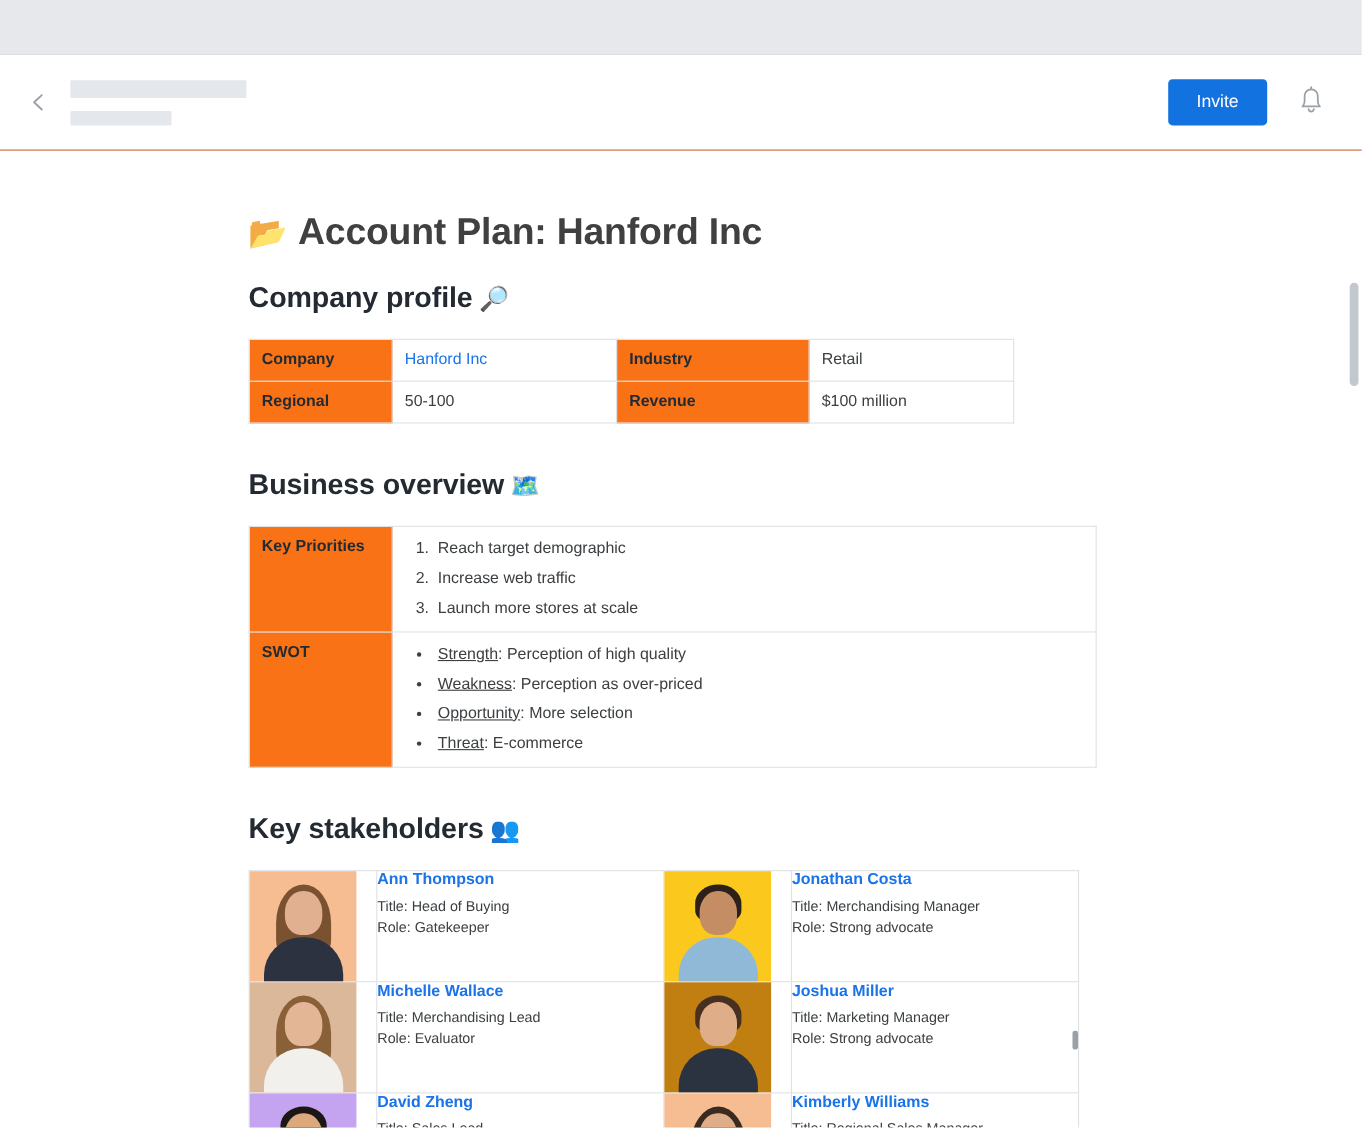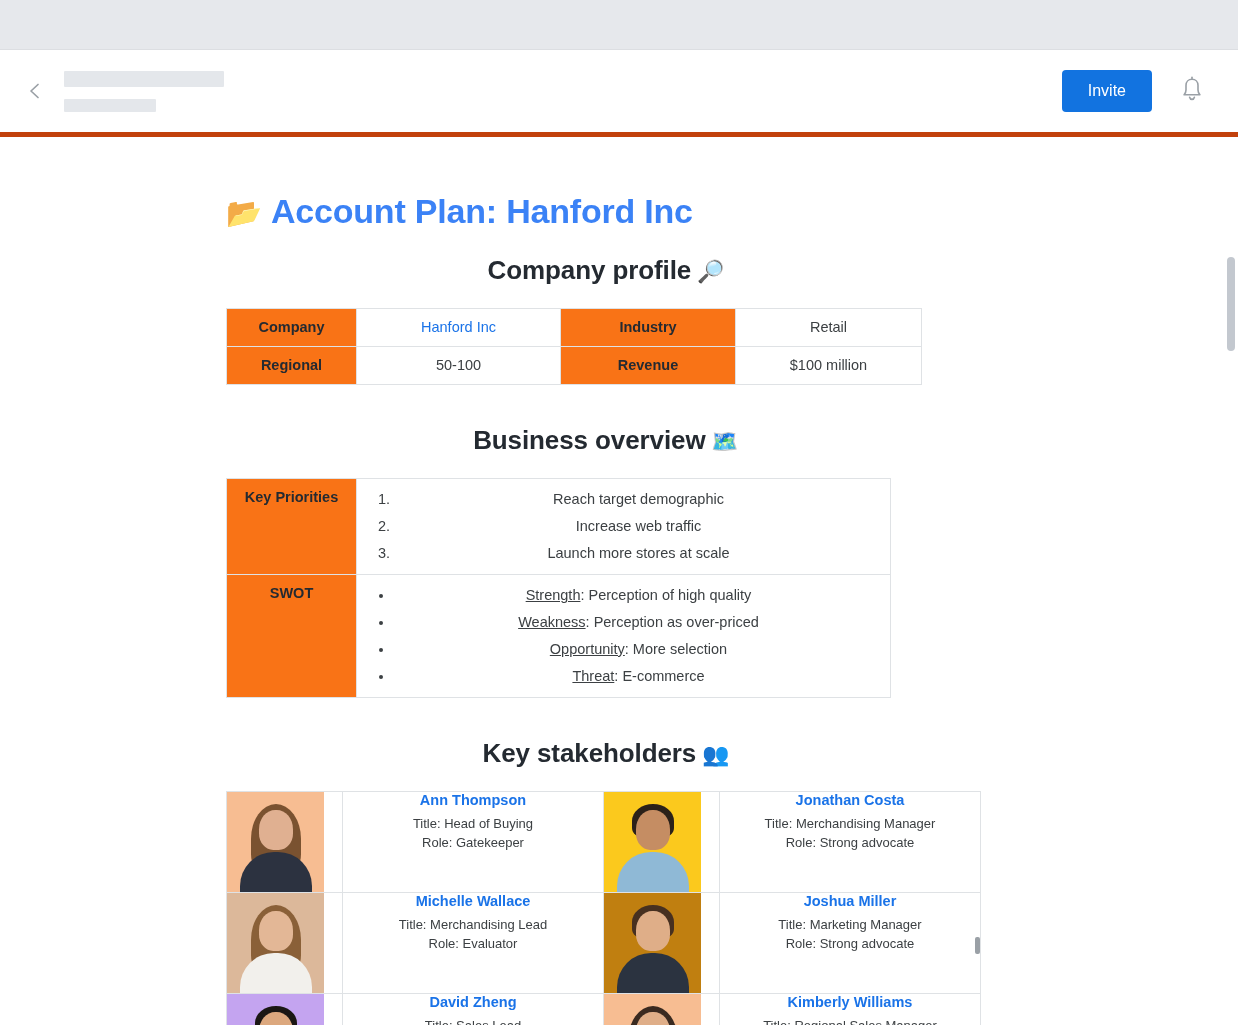--- a/index.html
+++ b/index.html
@@ -17,21 +17,21 @@
     height: 50px;
     background: #e6e8ec;
     border-bottom: 1px solid #dcdee2;
   }
 
   
   .app-header {
     position: relative;
     height: 87px;
     background: #ffffff;
-    border-bottom: 5px solid #c2410c;
+    border-bottom: 1px solid #c2410c;
     display: flex;
     align-items: center;
     padding: 0 26px 0 18px;
   }
   .back-btn {
     width: 34px; height: 34px;
     display: flex; align-items: center; justify-content: center;
     cursor: pointer;
     flex: 0 0 auto;
   }
@@ -87,36 +87,36 @@
     padding: 55px 0 0 0;
   }
   .doc-inner {
     margin-left: 226px;
     width: 760px;
   }
 
   .doc-title {
     font-size: 34px;
     font-weight: bold;
-    color: #3b82f6;
+    color: #404040;
     margin: 0 0 24px 0;
     letter-spacing: -0.2px;
   }
   .doc-title .emoji { margin-right: 9px; font-size: 29px; }
 
   h2.section-title {
     font-size: 26px;
     font-weight: bold;
     color: #242a31;
     margin: 0 0 22px 0;
     letter-spacing: -0.1px;
   }
   h2.section-title .emoji { font-size: 22px; margin-left: 6px; }
 
-  .section { margin-bottom: 40px; text-align: center; }
+  .section { margin-bottom: 40px; }
   .section.stakeholders { margin-bottom: 0; }
 
   
   table.doc-table {
     border-collapse: collapse;
     width: 695px;
     table-layout: fixed;
     font-size: 14.5px;
     color: #3c4043;
     background: #fff;
@@ -140,21 +140,21 @@
 
   
   table.profile-table { width: 695px; }
   table.profile-table td { height: 30px; }
   .col-l1 { width: 130px; }
   .col-v1 { width: 204px; }
   .col-l2 { width: 175px; }
   .col-v2 { width: 186px; }
 
   
-  table.overview-table { width: 665px; }
+  table.overview-table { width: 771px; }
   .col-ol { width: 130px; }
   ol.priority-list, ul.swot-list {
     margin: 2px 0 2px 0;
     padding-left: 26px;
   }
   ol.priority-list li, ul.swot-list li {
     margin: 0 0 5px 0;
     line-height: 1.5;
     padding-left: 4px;
   }

